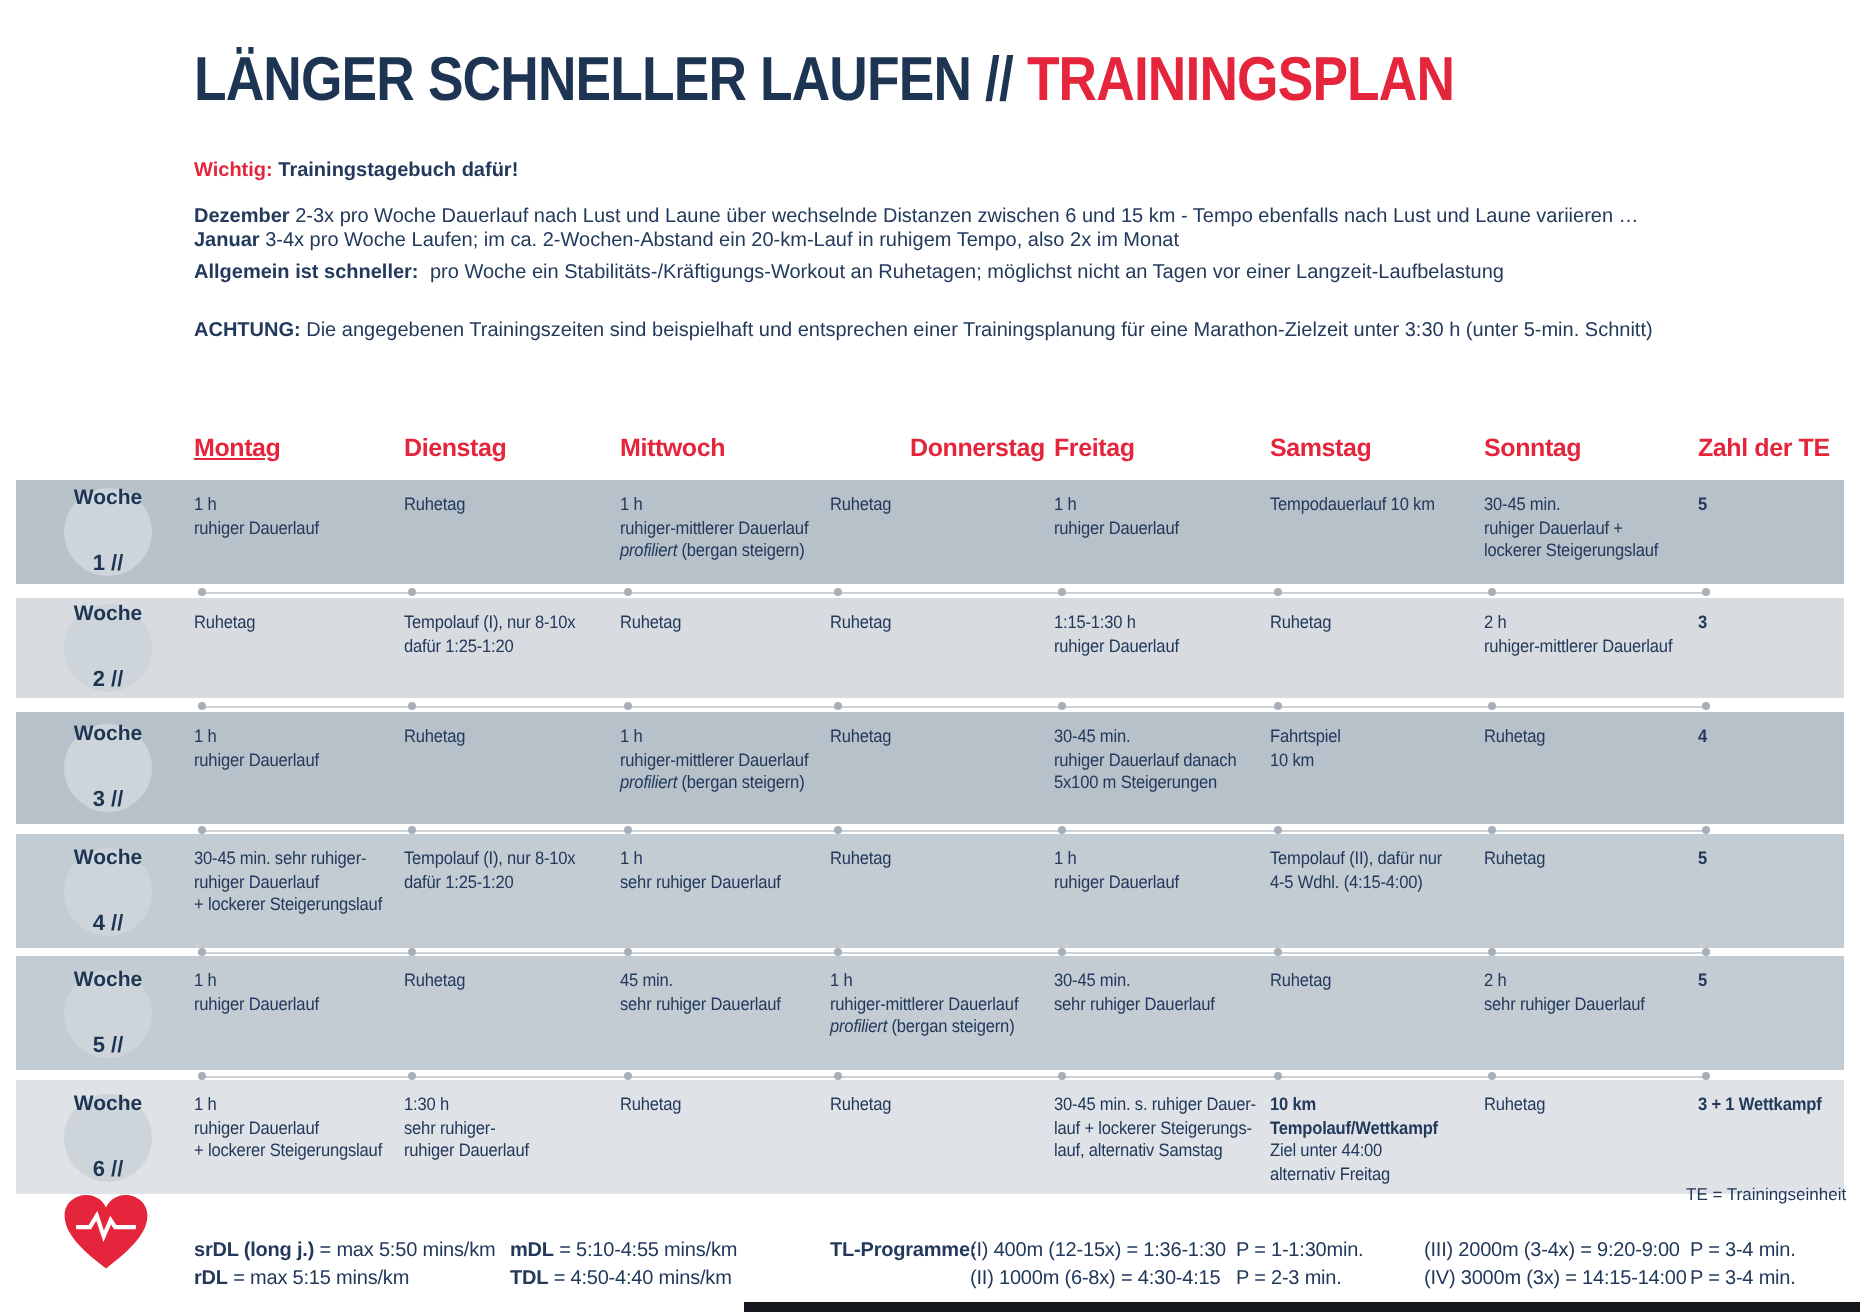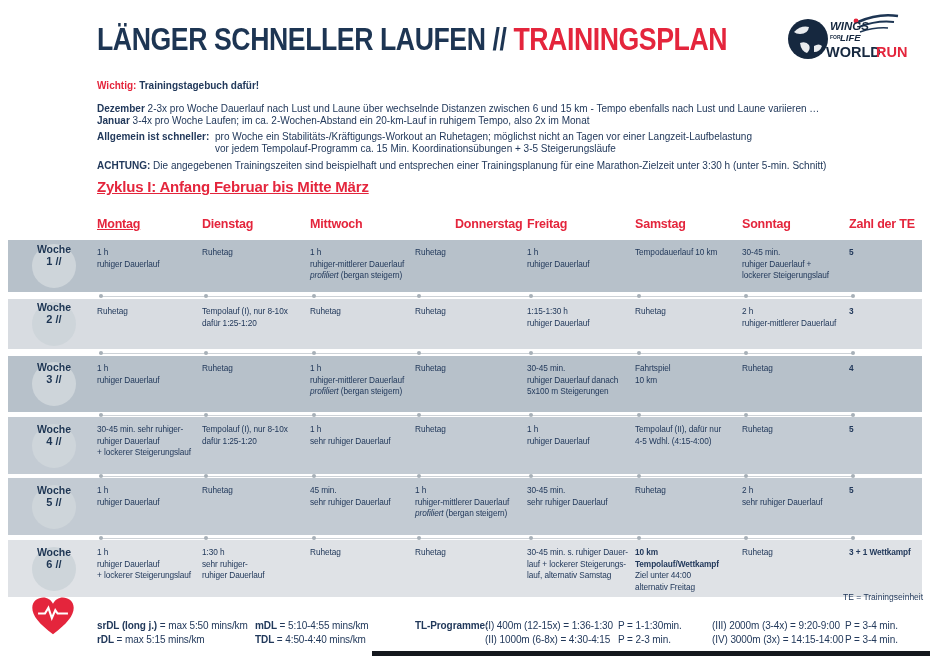--- a/index.html
+++ b/index.html
@@ -17,21 +17,21 @@
   .allgemein{display:flex;}
   .allgemein .lbl{width:118px;flex:0 0 118px;}
   .cycle-heading{position:absolute;left:97px;top:178px;font-size:15px;font-weight:700;color:#e4253c;
                  text-decoration:underline;letter-spacing:-.2px;}
   
   .col-header{position:absolute;top:217px;font-size:12.5px;font-weight:700;color:#e4253c;
               letter-spacing:-.2px;white-space:nowrap;}
   .trow{position:absolute;left:8px;width:914px;}
   .shade-0{background:#b7c1ca;} .shade-1{background:#d8dce1;} .shade-2{background:#c3cbd3;} .shade-3{background:#dfe2e6;}
   .week-circle{position:absolute;left:24px;width:44px;height:44px;border-radius:50%;background:#ced5da;
-               display:flex;flex-direction:column;align-items:center;justify-content:flex-start;color:#1d3553;}
+               display:flex;flex-direction:column;align-items:center;justify-content:space-between;color:#1d3553;}
   .week-circle .w1{font-size:10.5px;font-weight:700;line-height:11px;}
   .week-circle .w2{font-size:11px;font-weight:700;line-height:12px;}
   .cell{position:absolute;top:7px;font-size:9px;line-height:11.5px;color:#22395b;white-space:pre-line;
         transform:scaleX(.92);transform-origin:0 0;letter-spacing:-.1px;}
   .cell b{font-weight:700;}
   .cell i{font-style:italic;}
   .dotline{position:absolute;height:1px;background:#cdd2d7;left:99px;width:754px;}
   .dot{position:absolute;width:4px;height:4px;border-radius:50%;background:#a7b0b8;}
   
   .te-note{position:absolute;left:843px;top:592px;font-size:8.5px;color:#22395b;}
@@ -41,58 +41,35 @@
   .heart{position:absolute;left:30px;top:596px;}
   .bottom-bar{position:absolute;left:372px;top:651px;width:558px;height:5px;background:#14181d;}
 </style>
 </head>
 <body>
 
 <div class="page">
 
   <div class="title"><span>LÄNGER SCHNELLER LAUFEN // </span><span class="accent">TRAININGSPLAN</span></div>
 
-  <div class="logo">
-    <svg width="138" height="58" viewBox="0 0 138 58">
-      <g>
-        <circle cx="22" cy="29" r="20" fill="#16283f"></circle>
-        <path d="M8 22 q7 -7 15 -5 q-1 7 -9 7 q-4 0 -6 -2 Z" fill="#e9ebee"></path>
-        <path d="M14 33 q6 -2 9 2 q2 4 -2 8 q-6 -2 -7 -10 Z" fill="#e9ebee"></path>
-        <path d="M28 36 q5 -3 8 0 q-2 6 -8 6 Z" fill="#e9ebee"></path>
-      </g>
-      <g>
-        <path d="M72 12 Q92 3 112 6" stroke="#1d3553" stroke-width="2.6" fill="none"></path>
-        <path d="M73 17 Q91 10 108 12" stroke="#1d3553" stroke-width="2" fill="none"></path>
-        <path d="M74 22 Q89 17 102 18" stroke="#1d3553" stroke-width="1.5" fill="none"></path>
-        <circle cx="70" cy="11" r="2.4" fill="#e4253c"></circle>
-      </g>
-      <text x="44" y="20" font-size="11.5" font-weight="bold" font-style="italic" fill="#16283f">WINGS</text>
-      <text x="44" y="29" font-size="5" font-weight="bold" fill="#16283f">FOR</text>
-      <text x="54" y="31" font-size="9.5" font-weight="bold" font-style="italic" fill="#16283f">LIFE</text>
-      <text x="40" y="47" font-size="14.5" font-weight="bold" fill="#16283f">WORLD</text>
-      <text x="90" y="47" font-size="14.5" font-weight="bold" fill="#e4253c">RUN</text>
-    </svg>
-  </div>
 
   <div class="introline" style="top:80px"><span class="lbl red">Wichtig:</span> <span class="lbl">Trainingstagebuch dafür!</span></div>
 
   <div class="introline" style="top:103px"><span class="lbl">Dezember</span> <span>2-3x pro Woche Dauerlauf nach Lust und Laune über wechselnde Distanzen zwischen 6 und 15 km - Tempo ebenfalls nach Lust und Laune variieren …</span></div>
   <div class="introline" style="top:115px"><span class="lbl">Januar</span> <span>3-4x pro Woche Laufen; im ca. 2-Wochen-Abstand ein 20-km-Lauf in ruhigem Tempo, also 2x im Monat</span></div>
 
   <div class="introline allgemein" style="top:131px">
     <span class="lbl">Allgemein ist schneller:</span>
     <span>
       <div>pro Woche ein Stabilitäts-/Kräftigungs-Workout an Ruhetagen; möglichst nicht an Tagen vor einer Langzeit-Laufbelastung</div>
-      <div>vor jedem Tempolauf-Programm ca. 15 Min. Koordinationsübungen + 3-5 Steigerungsläufe</div>
     </span>
   </div>
 
   <div class="introline" style="top:160px"><span class="lbl">ACHTUNG:</span> <span>Die angegebenen Trainingszeiten sind beispielhaft und entsprechen einer Trainingsplanung für eine Marathon-Zielzeit unter 3:30 h (unter 5-min. Schnitt)</span></div>
 
-  <div class="cycle-heading">Zyklus I: Anfang Februar bis Mitte März</div>
 
   <div id="table-root">
       <div class="col-header" style="left: 97px; text-decoration: underline;">Montag</div>
       <div class="col-header" style="left: 202px;">Dienstag</div>
       <div class="col-header" style="left: 310px;">Mittwoch</div>
       <div class="col-header" style="left: 415px; margin-left: 40px;">Donnerstag</div>
       <div class="col-header" style="left: 527px;">Freitag</div>
       <div class="col-header" style="left: 635px;">Samstag</div>
       <div class="col-header" style="left: 742px;">Sonntag</div>
       <div class="col-header" style="left: 849px;">Zahl der TE</div>

